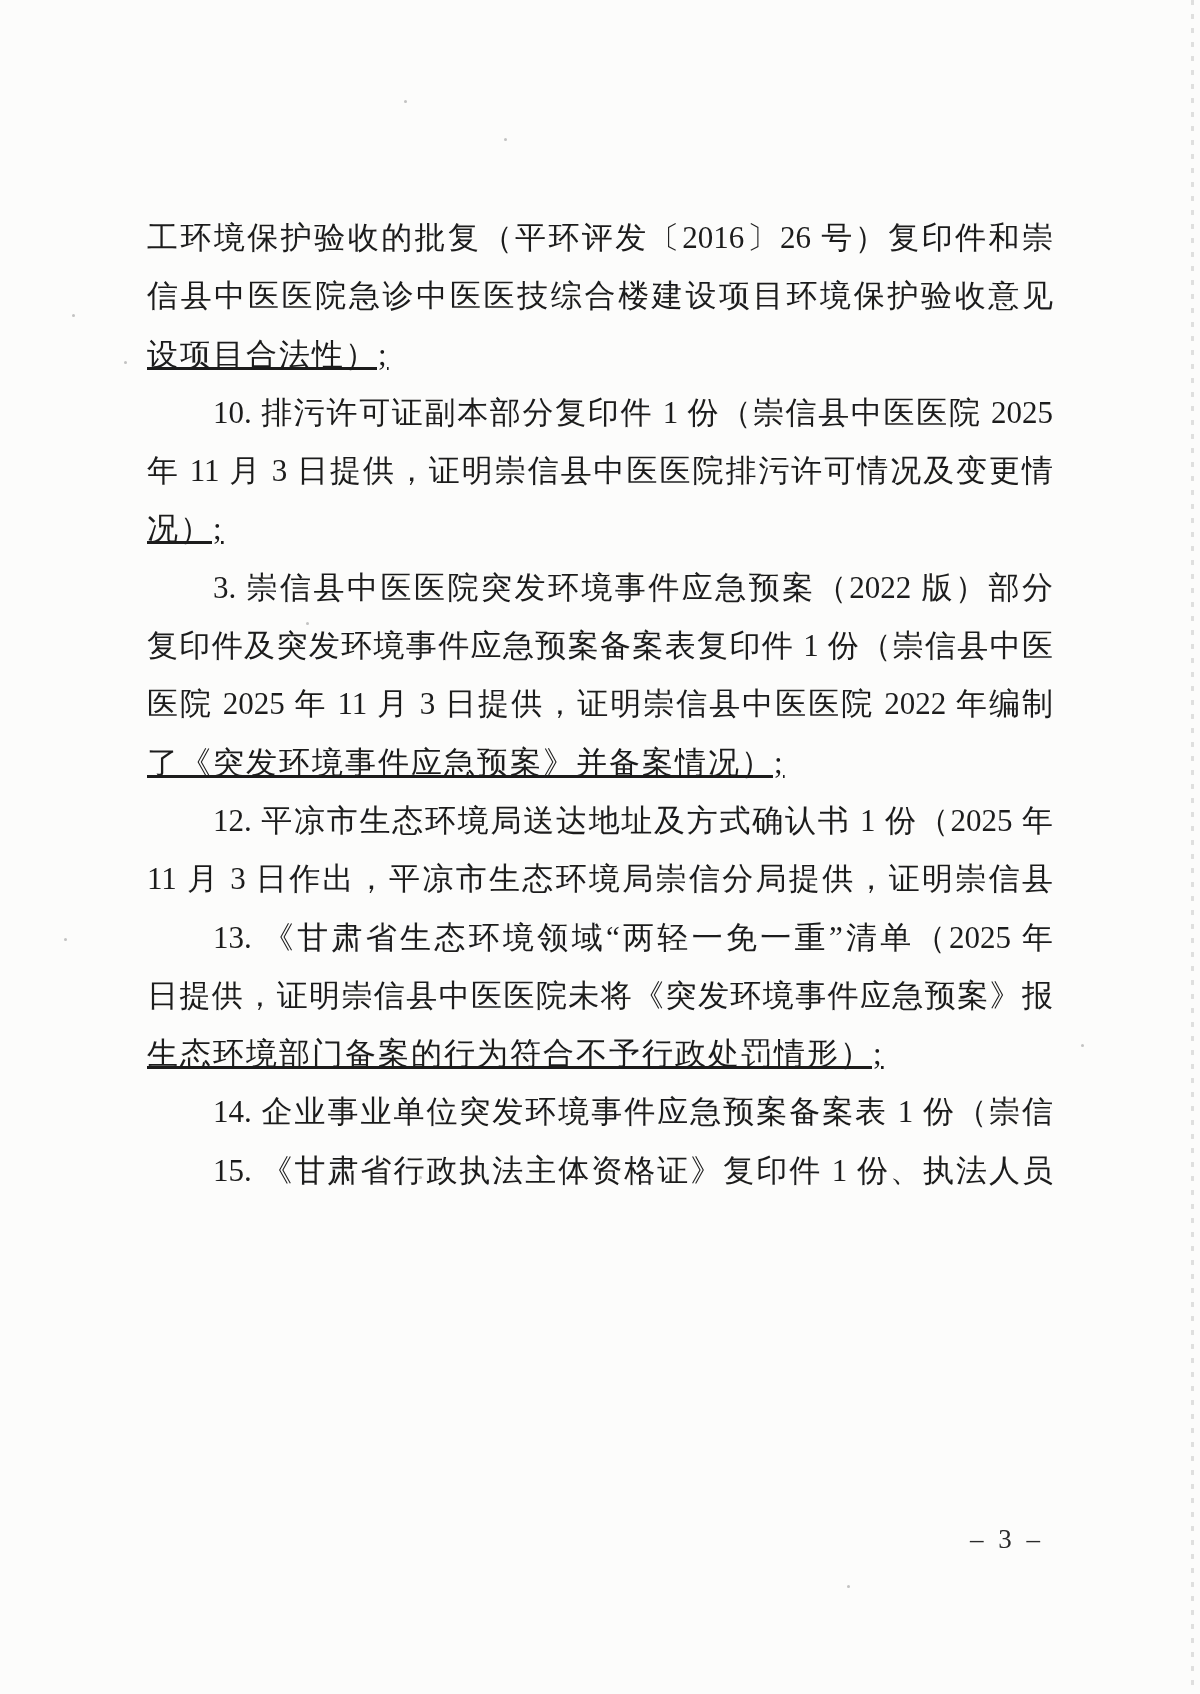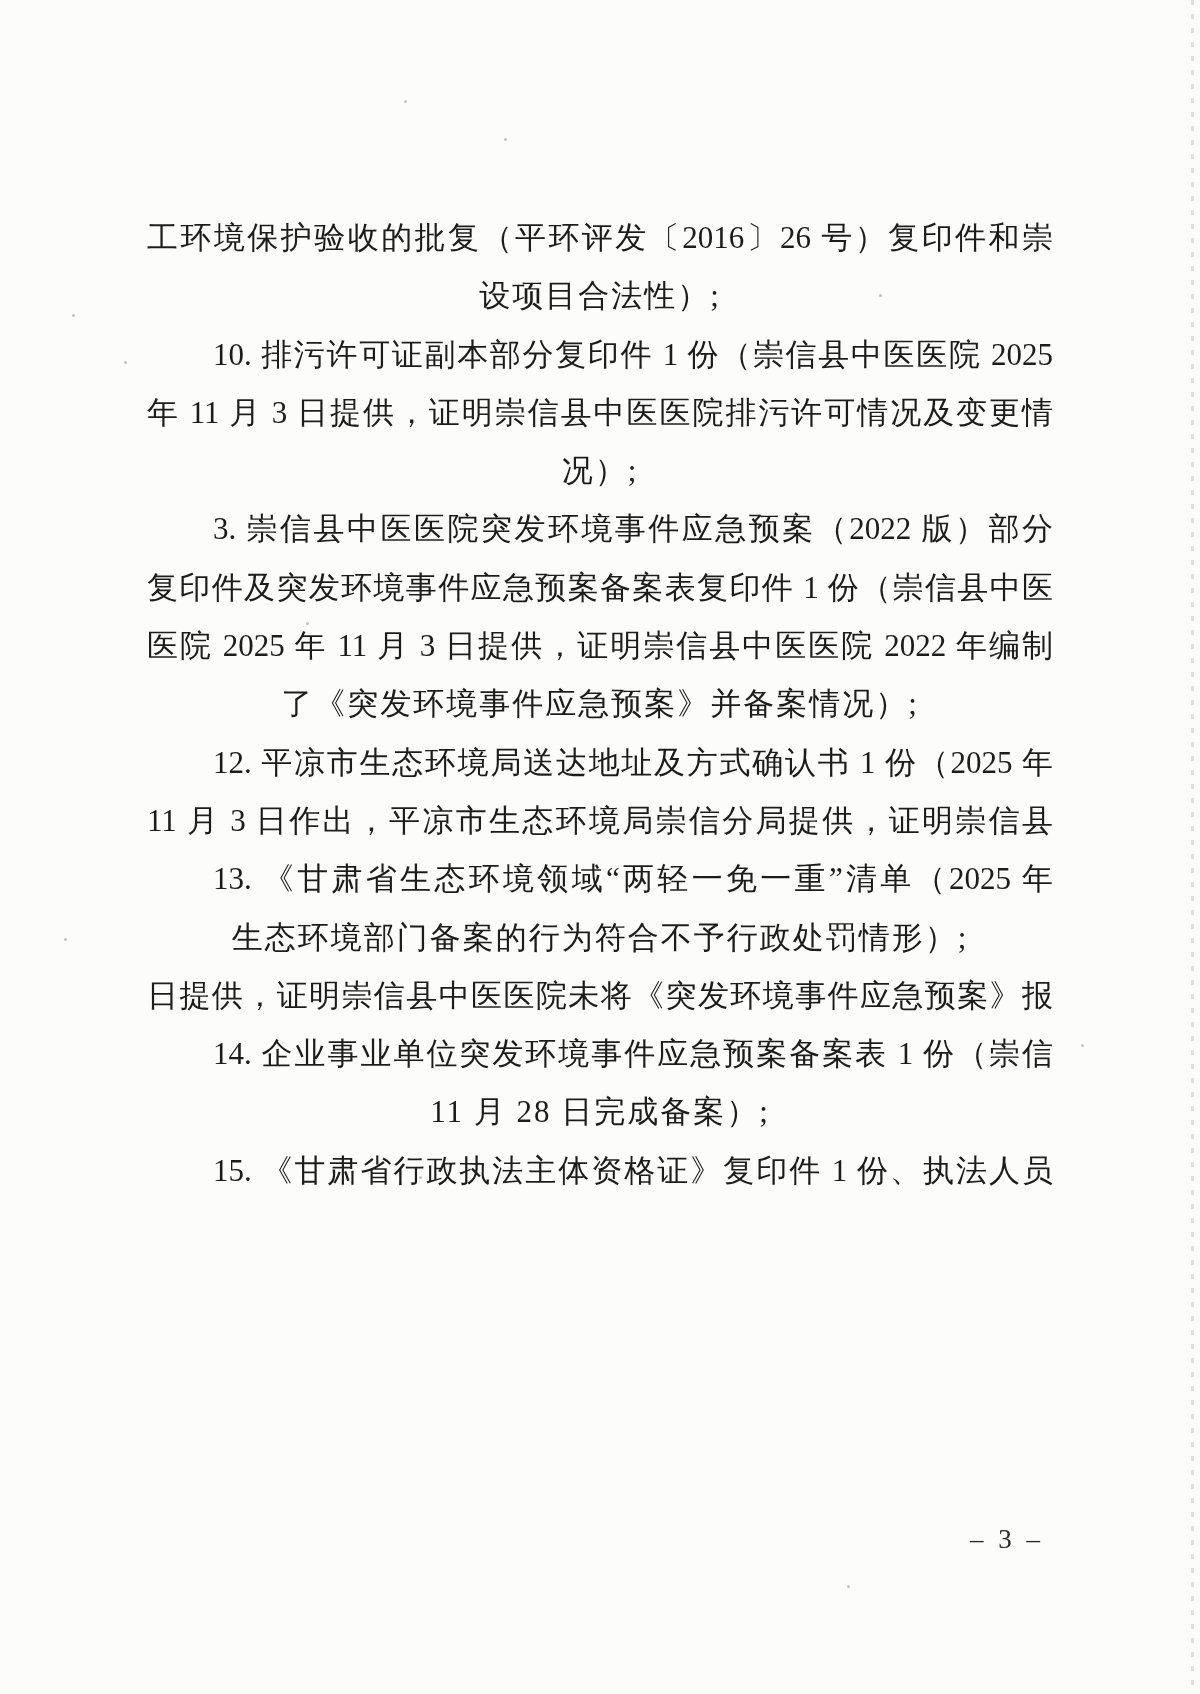--- a/index.html
+++ b/index.html
@@ -25,22 +25,23 @@
     line-height: 58.3px;
     font-size: 31px;
     color: #1c1c1c;
     text-rendering: optimizeLegibility;
   }
   .line.full {
     text-align: justify;
     text-align-last: justify;
   }
   .line.end {
-    text-align: center;
+    text-align: left;
     letter-spacing: 2px;
+    text-decoration: underline;
   }
   .line.indent { padding-left: 66px; }
 
   
   .footer {
     position: absolute;
     left: 147px;
     top: 1524px;
     width: 906px;
     text-align: right;
@@ -89,33 +90,33 @@
   <div class="speck" style="left:504px; top:138px;"></div>
   <div class="speck" style="left:879px; top:294px;"></div>
   <div class="speck" style="left:306px; top:622px;"></div>
   <div class="speck" style="left:64px;  top:938px;"></div>
   <div class="speck" style="left:1081px;top:1044px;"></div>
   <div class="speck" style="left:419px; top:1176px;"></div>
   <div class="speck" style="left:847px; top:1585px;"></div>
 
   <div class="doc">
       <div class="line full">工环境保护验收的批复（平环评发〔2016〕26 号）复印件和崇</div>
+      <div class="line full">信县中医医院急诊中医医技综合楼建设项目环境保护验收意见</div>
       <div class="line end">设项目合法性）;</div>
       <div class="line indent full">10. 排污许可证副本部分复印件 1 份（崇信县中医医院 2025</div>
       <div class="line full">年 11 月 3 日提供，证明崇信县中医医院排污许可情况及变更情</div>
       <div class="line end">况）;</div>
       <div class="line indent full">3. 崇信县中医医院突发环境事件应急预案（2022 版）部分</div>
       <div class="line full">复印件及突发环境事件应急预案备案表复印件 1 份（崇信县中医</div>
       <div class="line full">医院 2025 年 11 月 3 日提供，证明崇信县中医医院 2022 年编制</div>
       <div class="line end">了《突发环境事件应急预案》并备案情况）;</div>
       <div class="line indent full">12. 平凉市生态环境局送达地址及方式确认书 1 份（2025 年</div>
       <div class="line full">11 月 3 日作出，平凉市生态环境局崇信分局提供，证明崇信县</div>
       <div class="line indent full">13. 《甘肃省生态环境领域“两轻一免一重”清单（2025 年</div>
+      <div class="line full">日提供，证明崇信县中医医院未将《突发环境事件应急预案》报</div>
       <div class="line end">生态环境部门备案的行为符合不予行政处罚情形）;</div>
-      <div class="line full">日提供，证明崇信县中医医院未将《突发环境事件应急预案》报</div>
       <div class="line indent full">14. 企业事业单位突发环境事件应急预案备案表 1 份（崇信</div>
-      <div class="line end">11 月 28 日完成备案）;</div>
       <div class="line indent full">15. 《甘肃省行政执法主体资格证》复印件 1 份、执法人员</div>
     </div>
 
   <div class="footer">– 3 –</div>
 
 </div>
 
 </body></html>

